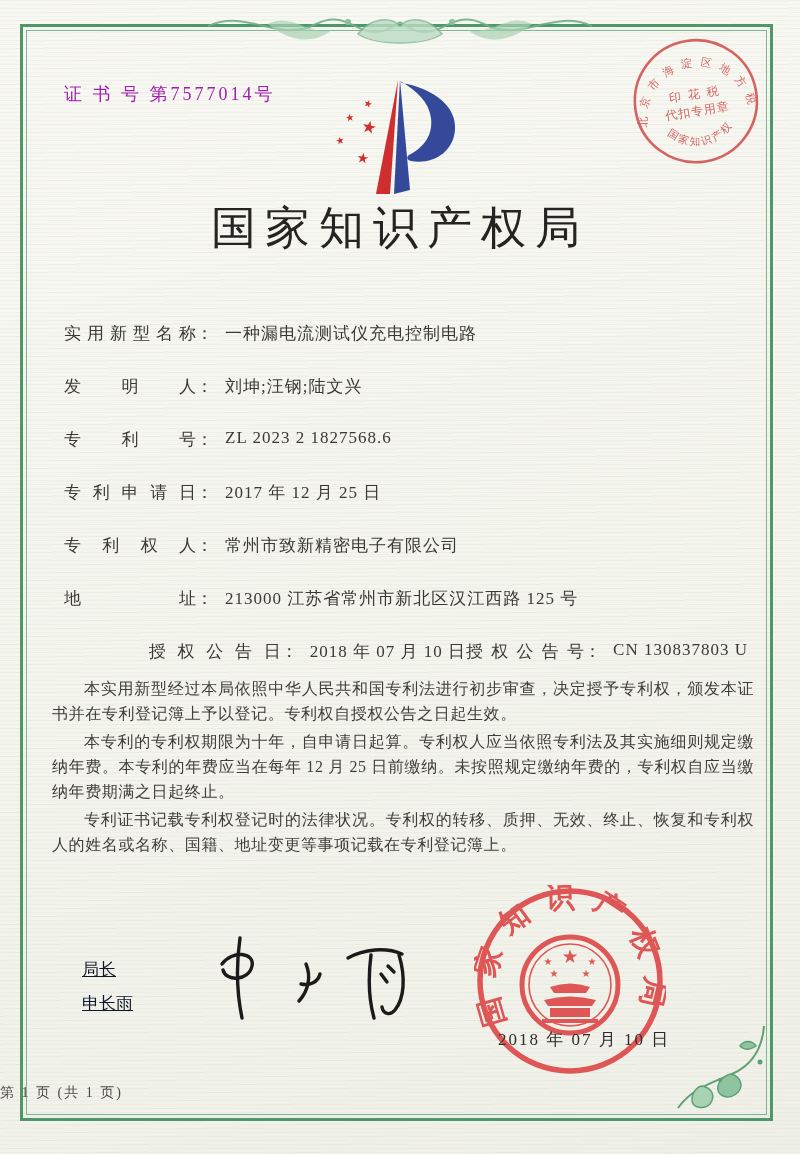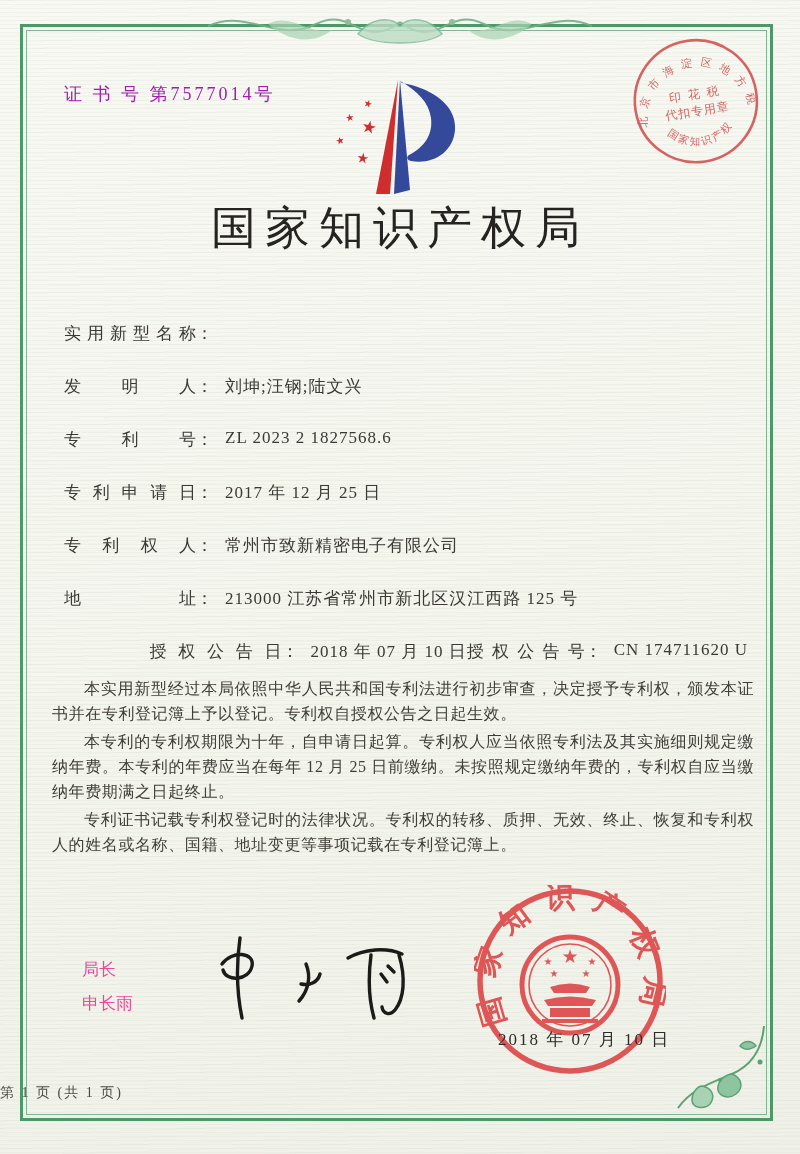--- a/index.html
+++ b/index.html
@@ -46,21 +46,21 @@
   .fcolon{ display:inline-block; }
   .fvalue{ display:inline-block; padding-left:12px; letter-spacing:1px; }
   .frow-split{ justify-content:flex-end; }
 
   
   .body-text{ position:absolute; left:52px; top:676px; width:702px; }
   .body-text p{ font-size:16px; line-height:25px; text-indent:2em; text-align:justify;
     letter-spacing:0.6px; color:#403e3a; margin-bottom:3px; }
 
   
-  .director{ position:absolute; left:82px; top:953px; font-size:17px; line-height:34px; color:#ec4899; }
+  .director{ position:absolute; left:82px; top:953px; font-size:17px; line-height:34px; color:#0f172a;text-decoration:underline; }
   .signature{ position:absolute; left:210px; top:928px; }
   .seal{ position:absolute; left:474px; top:885px; opacity:.92; }
   .seal-date{ position:absolute; left:498px; top:1028px; font-size:17px; letter-spacing:2px; color:#2e2c2a; }
 
   .footer{ position:absolute; left:0; top:1084px; width:100%; 
     font-size:14px; letter-spacing:2px; color:#4c4a46; }
 
   svg text{ font-family:"Liberation Serif","DejaVu Serif",serif; }
 </style>
 </head>
@@ -133,20 +133,21 @@
     <path d="M 72,13 C 106,19 127,38 125,60 C 123,83 102,95 81,91 C 77,90 76,87 79,85 C 95,77 103,64 101,48 C 99,33 88,21 70,11 Z" fill="#35499b"></path>
   </svg>
 
   <h1 class="doc-title">国家知识产权局</h1>
 
   <div class="fields">
     <div class="frow">
       <span class="fgroup">
         <span class="flabel">实用新型名称</span>
           <span class="fcolon">：</span>
+          <span class="fvalue">一种漏电流测试仪充电控制电路</span>
       </span>
     </div>
     <div class="frow">
       <span class="fgroup">
         <span class="flabel">发明人</span>
           <span class="fcolon">：</span>
           <span class="fvalue">刘坤;汪钢;陆文兴</span>
       </span>
     </div>
     <div class="frow">
@@ -179,21 +180,21 @@
     </div>
     <div class="frow frow-split">
       <span class="fgroup">
         <span class="flabel">授权公告日</span>
           <span class="fcolon">：</span>
           <span class="fvalue">2018 年 07 月 10 日</span>
       </span>
       <span class="fgroup">
         <span class="flabel-right">授权公告号</span>
           <span class="fcolon">：</span>
-          <span class="fvalue">CN 174711620 U</span>
+          <span class="fvalue">CN 130837803 U</span>
       </span>
     </div>
   </div>
 
   <div class="body-text">
     <p>本实用新型经过本局依照中华人民共和国专利法进行初步审查，决定授予专利权，颁发本证书并在专利登记簿上予以登记。专利权自授权公告之日起生效。</p>
     <p>本专利的专利权期限为十年，自申请日起算。专利权人应当依照专利法及其实施细则规定缴纳年费。本专利的年费应当在每年 12 月 25 日前缴纳。未按照规定缴纳年费的，专利权自应当缴纳年费期满之日起终止。</p>
     <p>专利证书记载专利权登记时的法律状况。专利权的转移、质押、无效、终止、恢复和专利权人的姓名或名称、国籍、地址变更等事项记载在专利登记簿上。</p>
   </div>
 

